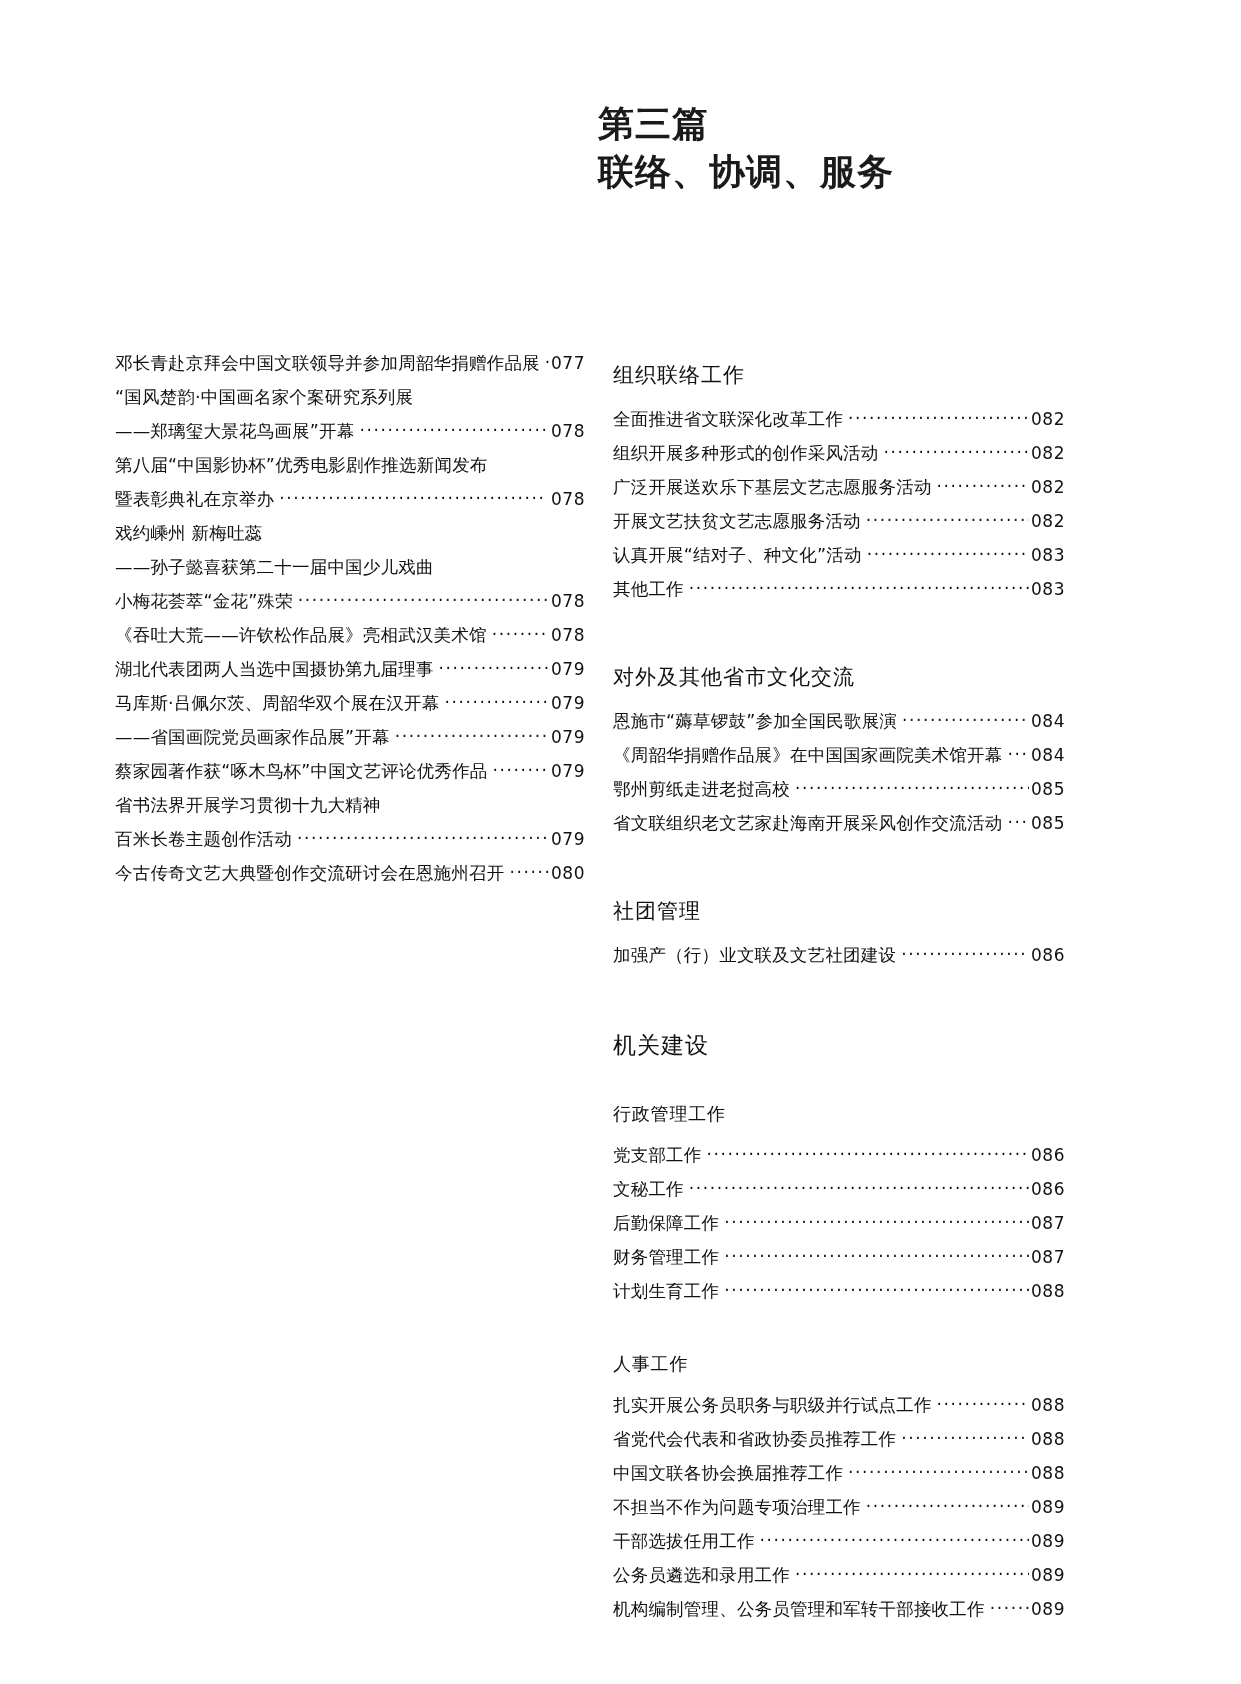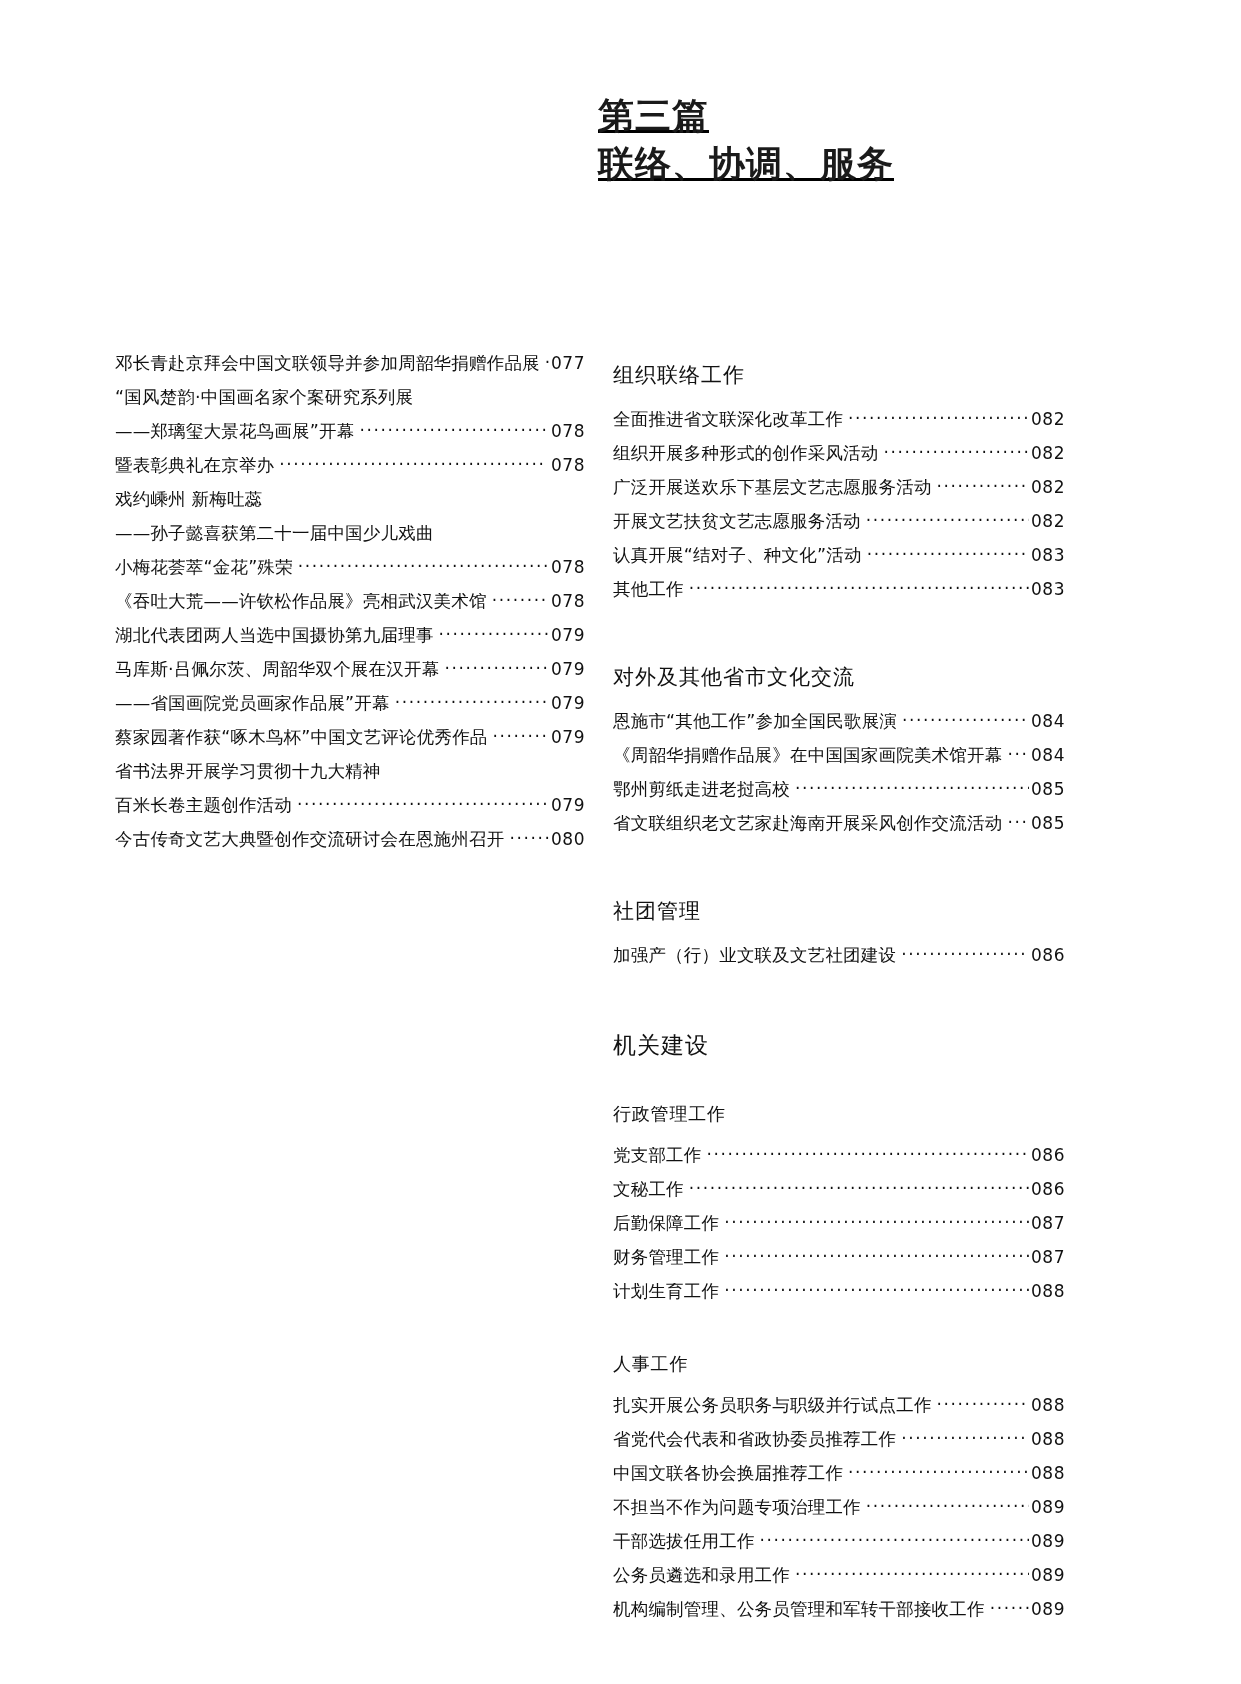--- a/index.html
+++ b/index.html
@@ -13,23 +13,22 @@
     font-family: "DejaVu Sans", "Liberation Sans", sans-serif;
     color: #000000;
     position: relative;
     overflow: hidden;
   }
 
   
   #title-block {
     position: absolute;
     left: 598px;
-    top: 92px;
+    top: 100px;
     width: 560px;
-    text-decoration: underline;
   }
   #title-block .title-line {
     font-family: "DejaVu Sans", "Liberation Sans", sans-serif;
     font-weight: bold;
     font-size: 36px;
     line-height: 1.32;
     letter-spacing: 1px;
     color: #1a1a1a;
     white-space: nowrap;
   }
@@ -128,20 +127,23 @@
         <span class="pageno">077</span>
       </div>
       <div class="entry nopage">
         <span class="etext">“国风楚韵·中国画名家个案研究系列展</span>
       </div>
       <div class="entry">
         <span class="etext">——郑璃玺大景花鸟画展”开幕</span>
         <span class="leader">······································</span>
         <span class="pageno">078</span>
       </div>
+      <div class="entry nopage">
+        <span class="etext">第八届“中国影协杯”优秀电影剧作推选新闻发布</span>
+      </div>
       <div class="entry">
         <span class="etext">暨表彰典礼在京举办</span>
         <span class="leader">······································</span>
         <span class="pageno">078</span>
       </div>
       <div class="entry nopage">
         <span class="etext">戏约嵊州 新梅吐蕊</span>
       </div>
       <div class="entry nopage">
         <span class="etext">——孙子懿喜获第二十一届中国少儿戏曲</span>
@@ -220,21 +222,21 @@
       </div>
       <div class="entry">
         <span class="etext">其他工作</span>
         <span class="leader">····························································</span>
         <span class="pageno">083</span>
       </div>
       <div class="gap-lg"></div>
       <div class="sect-head">对外及其他省市文化交流</div>
       <div class="gap-sm"></div>
       <div class="entry">
-        <span class="etext">恩施市“其他工作”参加全国民歌展演</span>
+        <span class="etext">恩施市“薅草锣鼓”参加全国民歌展演</span>
         <span class="leader">····························································</span>
         <span class="pageno">084</span>
       </div>
       <div class="entry">
         <span class="etext">《周韶华捐赠作品展》在中国国家画院美术馆开幕</span>
         <span class="leader">····························································</span>
         <span class="pageno">084</span>
       </div>
       <div class="entry">
         <span class="etext">鄂州剪纸走进老挝高校</span>

